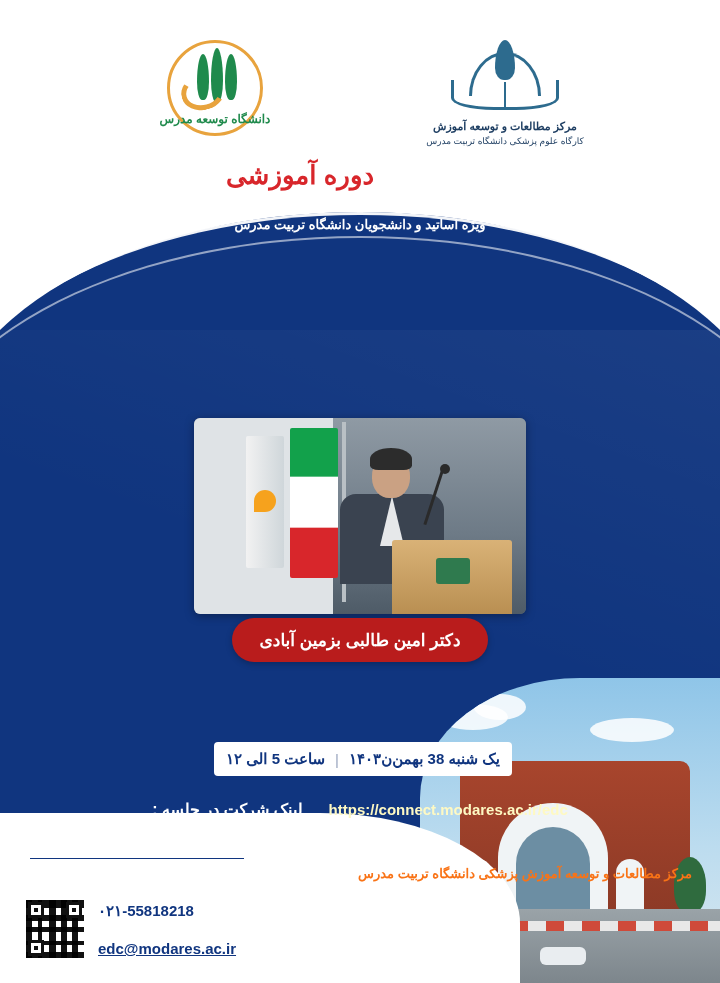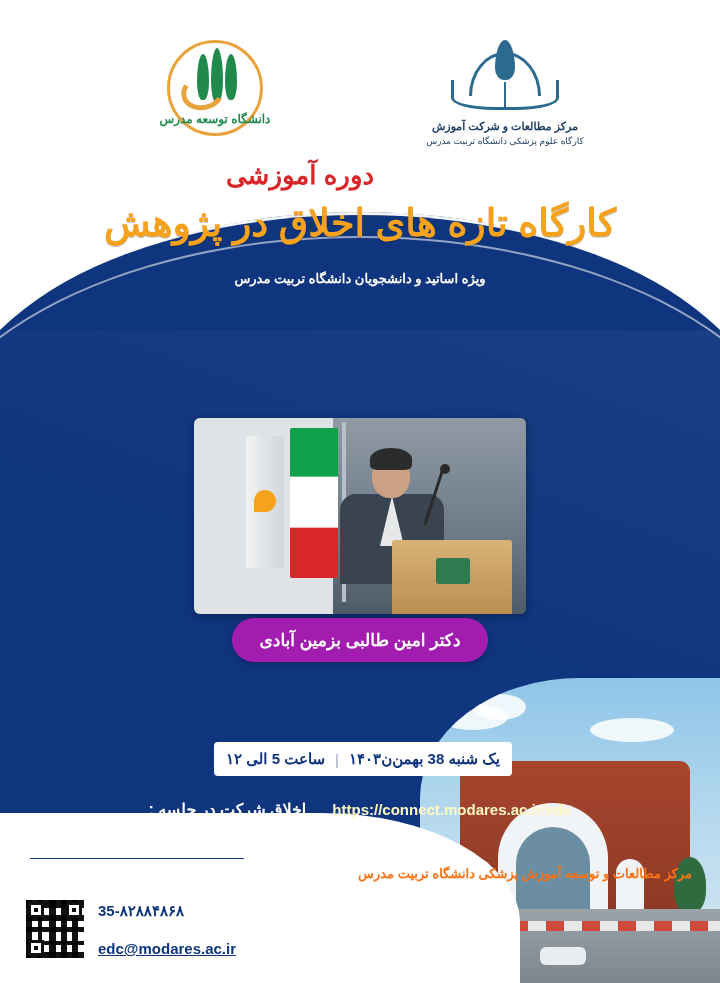--- a/index.html
+++ b/index.html
@@ -232,21 +232,21 @@
   .photo .mic-head {
     position:absolute; left:246px; top:46px; width:10px; height:10px;
     background:#2a2a2a; border-radius:50%;
   }
 
   
   .name-pill {
     position: absolute;
     top: 618px; left: 232px;
     width: 256px; height: 44px;
-    background: #a21caf;
+    background: #b91c1c;
     border-radius: 22px;
     color: #ffffff;
     font-size: 17px;
     font-weight: bold;
     display: flex;
     align-items: center;
     justify-content: center;
     direction: rtl;
     z-index: 7;
     box-shadow: 0 2px 6px rgba(0,0,0,.25);
@@ -434,42 +434,41 @@
   <div class="top-band"></div>
 
   <div class="logos">
     <div class="logo-block">
       <div class="logo-edc-mark">
         <span class="arc"></span>
         <span class="flame"></span>
         <span class="book"></span>
         <span class="book-spine"></span>
       </div>
-      <div class="logo-edc-text1">مرکز مطالعات و شرکت آموزش</div>
+      <div class="logo-edc-text1">مرکز مطالعات و توسعه آموزش</div>
       <div class="logo-edc-text2">کارگاه علوم پزشکی دانشگاه تربیت مدرس</div>
     </div>
 
     <div class="logo-block">
       <div class="logo-tmu-mark">
         <span class="ring"></span>
         <span class="tulip t1"></span>
         <span class="tulip t2"></span>
         <span class="tulip t3"></span>
         <span class="swoosh"></span>
       </div>
       <div class="logo-tmu-text">دانشگاه توسعه مدرس</div>
     </div>
   </div>
 
   <div class="curve-stroke"></div>
   <div class="curve-stroke two"></div>
 
   <div class="headline-wrap">
     <div class="kicker">دوره آموزشی</div>
-    <div class="main-title">کارگاه تازه های اخلاق در پژوهش</div>
     <div class="subtitle">ویژه اساتید و دانشجویان دانشگاه تربیت مدرس</div>
   </div>
 
   <div class="photo">
     <span class="bg-left"></span>
     <span class="bg-right"></span>
     <span class="flag-white">
         <span class="emblem"></span>
       </span>
     <span class="flag-iran"></span>
@@ -507,36 +506,36 @@
   <div class="bottom-white"></div>
 
   <div class="date-pill">
     <span>یک شنبه 38 بهمن‌ن۱۴۰۳</span>
     <span class="sep">|</span>
     <span>ساعت 5 الی ۱۲</span>
   </div>
 
   <div class="link-row">
     <a class="link-url" href="#">https://connect.modares.ac.ir/edc</a>
-    <span class="link-label">اخلاق شرکت در جلسه :</span>
+    <span class="link-label">لینک شرکت در جلسه :</span>
   </div>
 
   <div class="footer-rule"></div>
   <div class="footer-org">مرکز مطالعات و توسعه آموزش پزشکی دانشگاه تربیت مدرس</div>
 
   <div class="qr">
     <span class="fp fp-tl">
         <i></i>
       </span>
     <span class="fp fp-tr">
         <i></i>
       </span>
     <span class="fp fp-bl">
         <i></i>
       </span>
   </div>
 
   <div class="contact">
-    <div class="phone">35-۸۲۸۸۴۸۶۸</div>
+    <div class="phone">۰۲۱-55818218</div>
     <a class="email" href="#">edc@modares.ac.ir</a>
   </div>
 
 </div>
 
 </body></html>

